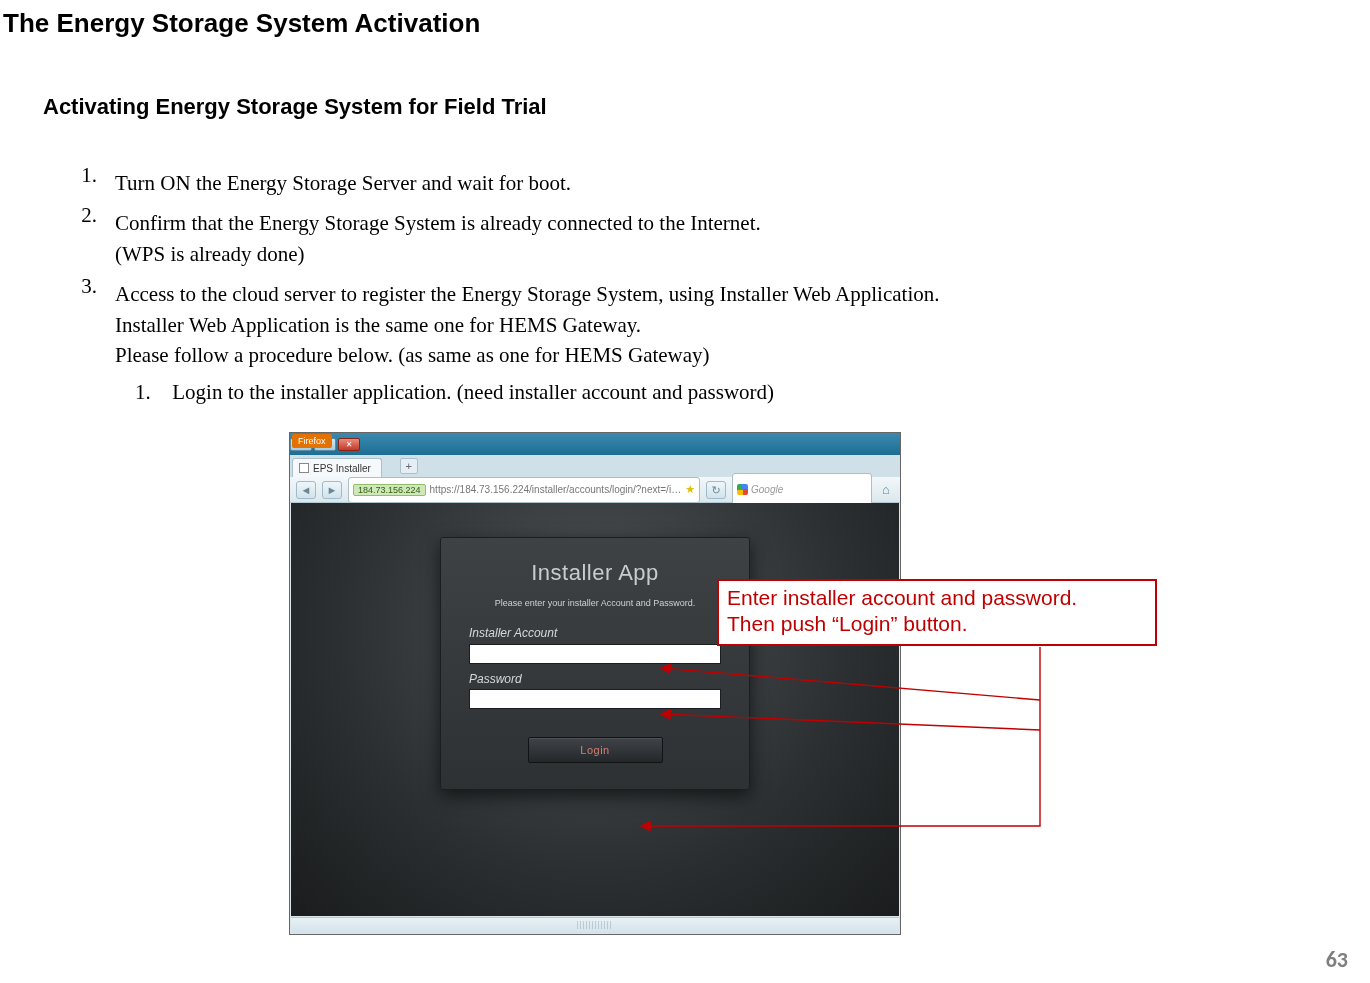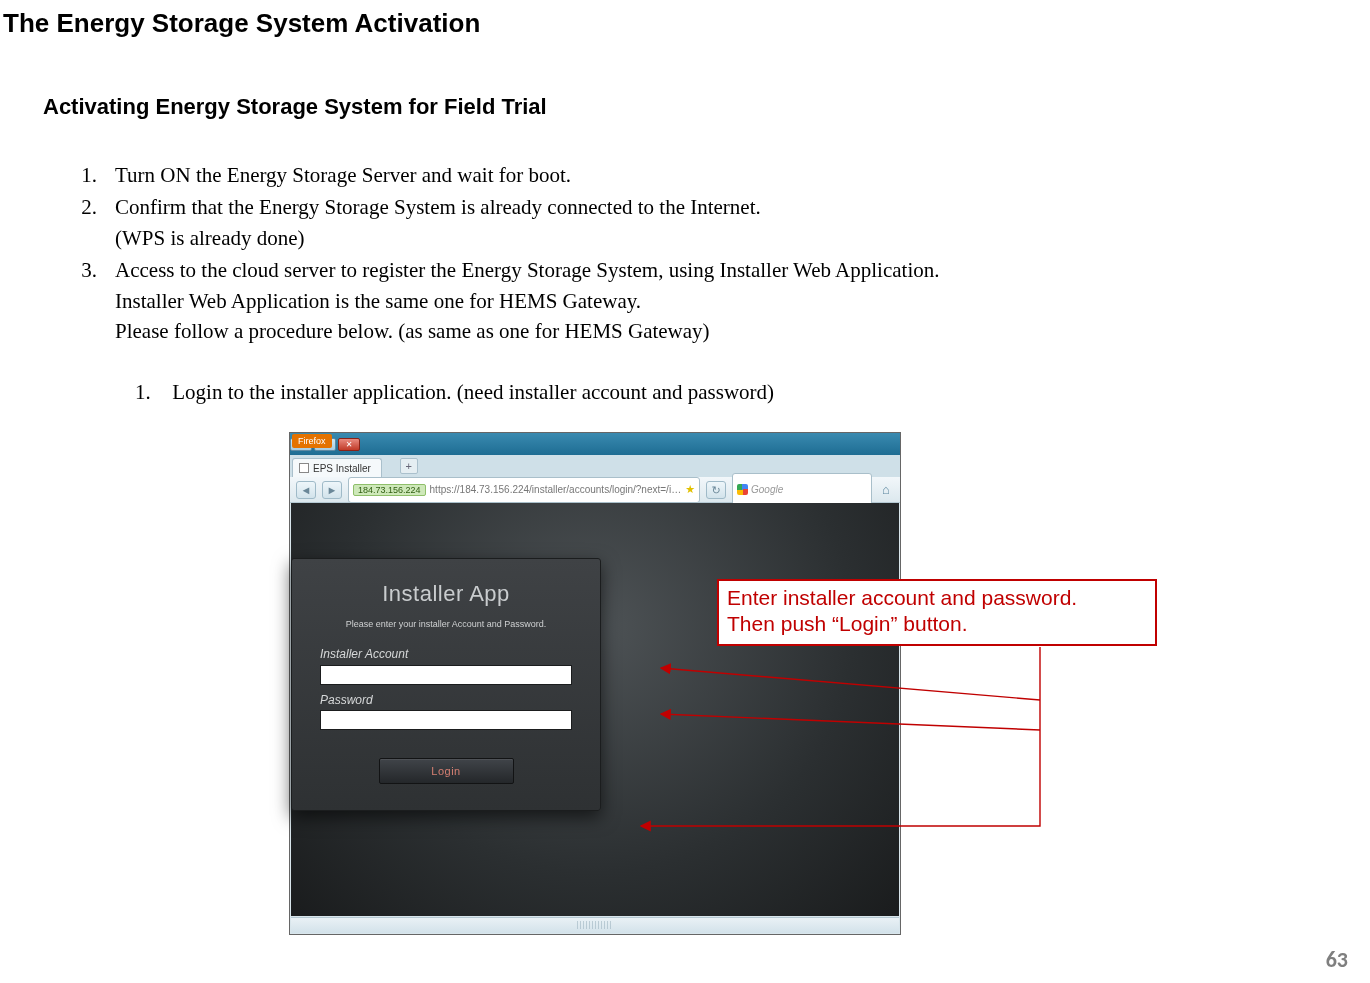--- a/index.html
+++ b/index.html
@@ -31,21 +31,21 @@
   .instructions {
     position: absolute;
     left: 73px;
     top: 160px;
     width: 1200px;
     font-size: 21px;
     line-height: 1.45;
   }
   .inst-row { display: flex; margin-bottom: 2px; }
   .inst-num { width: 42px; text-align: right; padding-right: 18px; flex-shrink:0;}
-  .inst-body { flex: 1; }
+  .inst-body { flex: 1; margin-top: 8px; }
   .sub-inst {
     position: absolute;
     left: 135px;
     top: 380px;
     font-size: 21px;
   }
   .sub-inst .snum { display:inline-block; width:32px; }
   .screenshot {
     position: absolute;
     left: 289px;
@@ -93,21 +93,21 @@
   .url-star { color:#e2c100; font-size:11px; margin-left:auto;}
   .search-box {
     width:140px; background:#fff; border:1px solid #a9bfca; border-radius:3px; height:33px; display:flex; align-items:center; padding:0 4px; gap:3px;
   }
   .g-ico { width:11px; height:11px; background:conic-gradient(#4285F4 0 25%, #EA4335 0 50%, #FBBC05 0 75%, #34A853 0); border-radius:2px;}
   .search-ph { color:#999; font-style:italic; font-size:10px;}
   .home-ico { width:16px; height:16px; color:#5e89a1; font-size:13px; text-align:center;}
   .content-bg {
     position:absolute; left:1px; right:1px; top:70px; bottom:18px;
     background:radial-gradient(ellipse at center 30%, #4e5356 0%, #2b2f31 60%, #1a1c1d 100%);
-    display:flex; align-items:flex-start; padding-top:55px;
+    display:flex; align-items:flex-start; justify-content:center; padding-top:34px;
   }
   .login-panel {
     width:310px; background:linear-gradient(#3f4245,#2e3133); border:1px solid #1b1d1e; border-radius:3px; padding:22px 28px 26px; box-shadow:0 6px 18px rgba(0,0,0,.6);
     color:#d3d5d6; font-family:'Segoe UI',Arial,sans-serif; text-align:left;
   }
   .login-title { text-align:center; font-size:22px; color:#c9ccce; font-weight:300; letter-spacing:.5px; margin-bottom:12px; font-family:'Segoe UI Light','Segoe UI',Arial,sans-serif;}
   .login-msg { text-align:center; font-size:9px; color:#cfd1d2; margin-bottom:18px;}
   .fld-label { font-size:12px; color:#d6d8d9; margin:8px 0 3px;font-style:italic;}
   .fld-input { width:100%; height:20px; background:#fff; border:1px solid #1b1d1e; padding:2px 4px; font-size:10px; color:#222;}
   .login-btn-wrap { text-align:center; margin-top:28px;}

